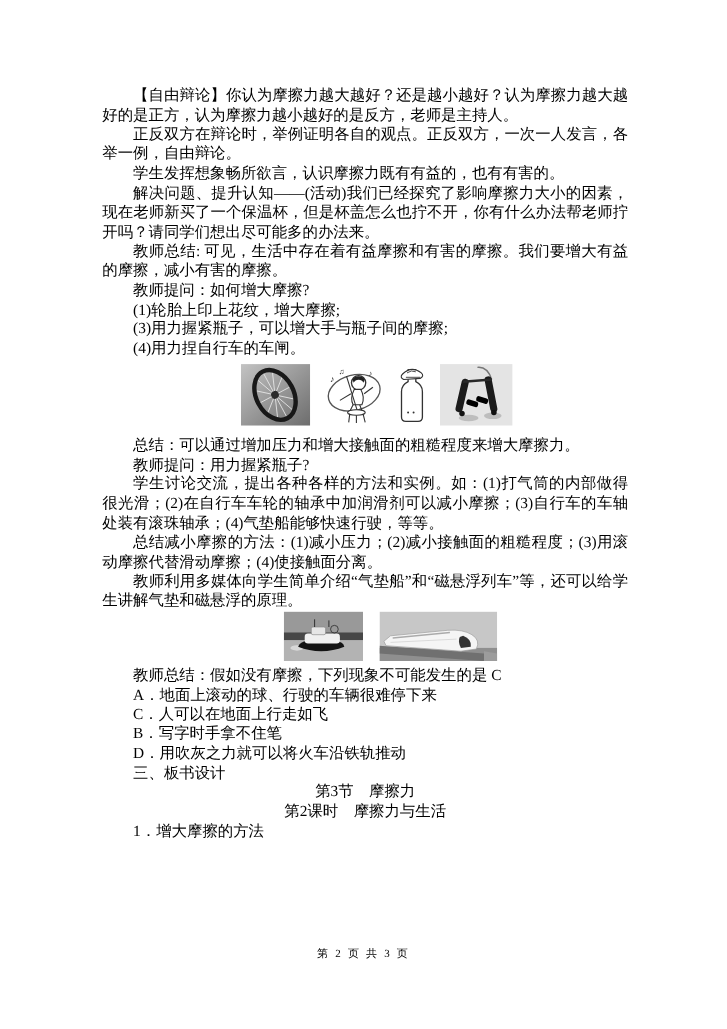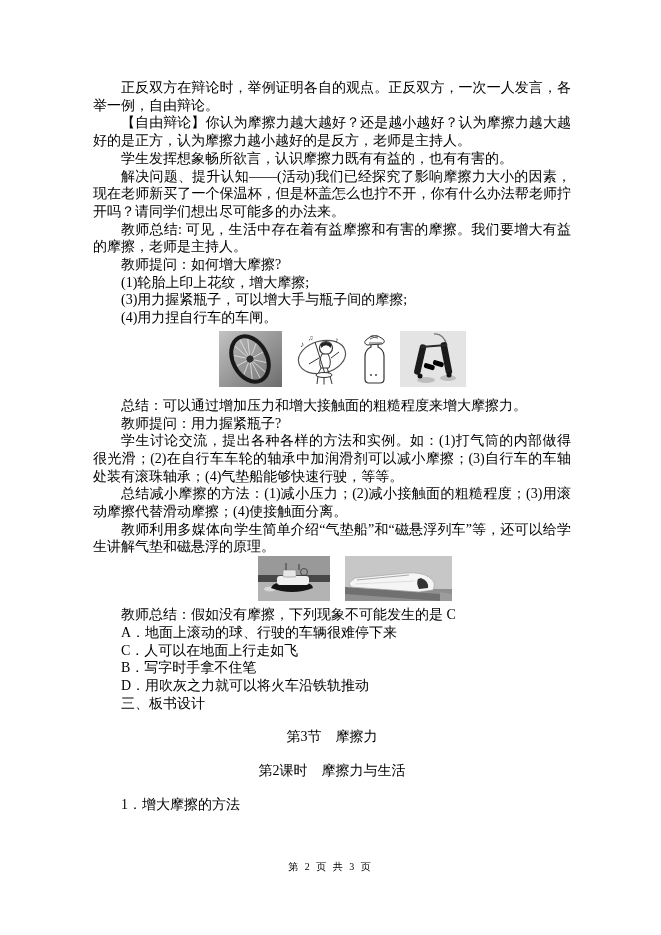--- a/index.html
+++ b/index.html
@@ -17,21 +17,21 @@
   }
   .content {
     position: absolute;
     left: 93px; top: 79px;
     width: 478px;
     font-size: 14px;
     line-height: 17.7px;
     text-align: justify;
   }
   .p { margin: 0; text-indent: 2em; }
-  .c { margin: 16px; text-align: center; text-indent: 0; }
+  .c { margin: 0; text-align: center; text-indent: 0; }
   .figrow { display: flex; align-items: center; }
   .row1 { margin: 4px 0 10px 126px; height: 56px; }
   .row2 { margin: 0 0 5px 165px; height: 45px; }
   .figrow svg { display: block; flex: 0 0 auto; }
   .fig-cartoon { margin-left: 13px; }
   .fig-bottle  { margin-left: 7px; }
   .fig-brake   { margin-left: 9px; }
   .fig-train   { margin-left: 15px; }
   .footer {
     position: absolute;
@@ -40,25 +40,25 @@
     font-size: 10px;
     letter-spacing: 2px;
   }
 </style>
 </head>
 <body>
 
 <div class="page">
   <div class="content">
 
+    <p class="p">【自由辩论】你认为摩擦力越大越好？还是越小越好？认为摩擦力越大越好的是正方，认为摩擦力越小越好的是反方，老师是主持人。</p>
     <p class="p">正反双方在辩论时，举例证明各自的观点。正反双方，一次一人发言，各举一例，自由辩论。</p>
-    <p class="p">【自由辩论】你认为摩擦力越大越好？还是越小越好？认为摩擦力越大越好的是正方，认为摩擦力越小越好的是反方，老师是主持人。</p>
     <p class="p">学生发挥想象畅所欲言，认识摩擦力既有有益的，也有有害的。</p>
     <p class="p">解决问题、提升认知——(活动)我们已经探究了影响摩擦力大小的因素，现在老师新买了一个保温杯，但是杯盖怎么也拧不开，你有什么办法帮老师拧开吗？请同学们想出尽可能多的办法来。</p>
-    <p class="p">教师总结: 可见，生活中存在着有益摩擦和有害的摩擦。我们要增大有益的摩擦，老师是主持人。</p>
+    <p class="p">教师总结: 可见，生活中存在着有益摩擦和有害的摩擦。我们要增大有益的摩擦，减小有害的摩擦。</p>
     <p class="p">教师提问：如何增大摩擦?</p>
     <p class="p">(1)轮胎上印上花纹，增大摩擦;</p>
     <p class="p">(3)用力握紧瓶子，可以增大手与瓶子间的摩擦;</p>
     <p class="p">(4)用力捏自行车的车闸。</p>
 
     <div class="figrow row1">
       <svg class="fig-wheel" width="63" height="56" viewBox="0 0 63 56">
         <defs>
           <linearGradient id="gw" x1="0" y1="0" x2="1" y2="1">
             <stop offset="0" stop-color="#c3c3c3"></stop>

